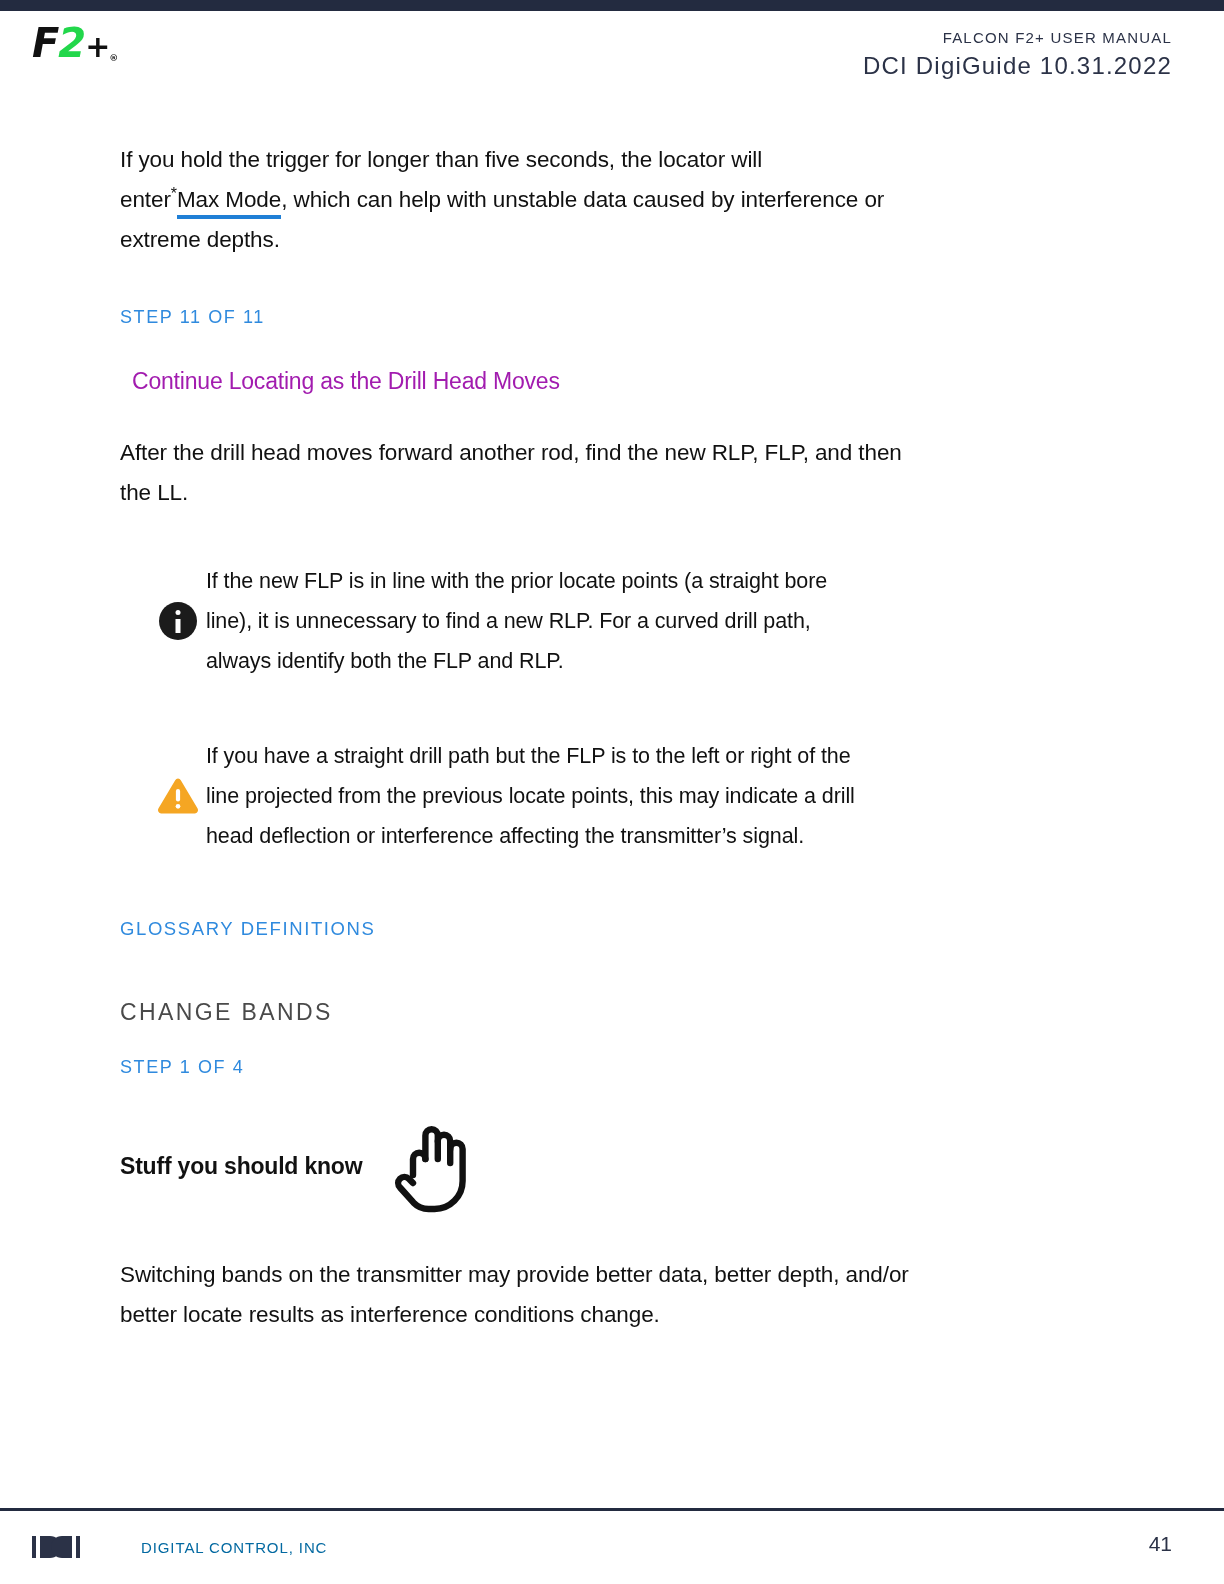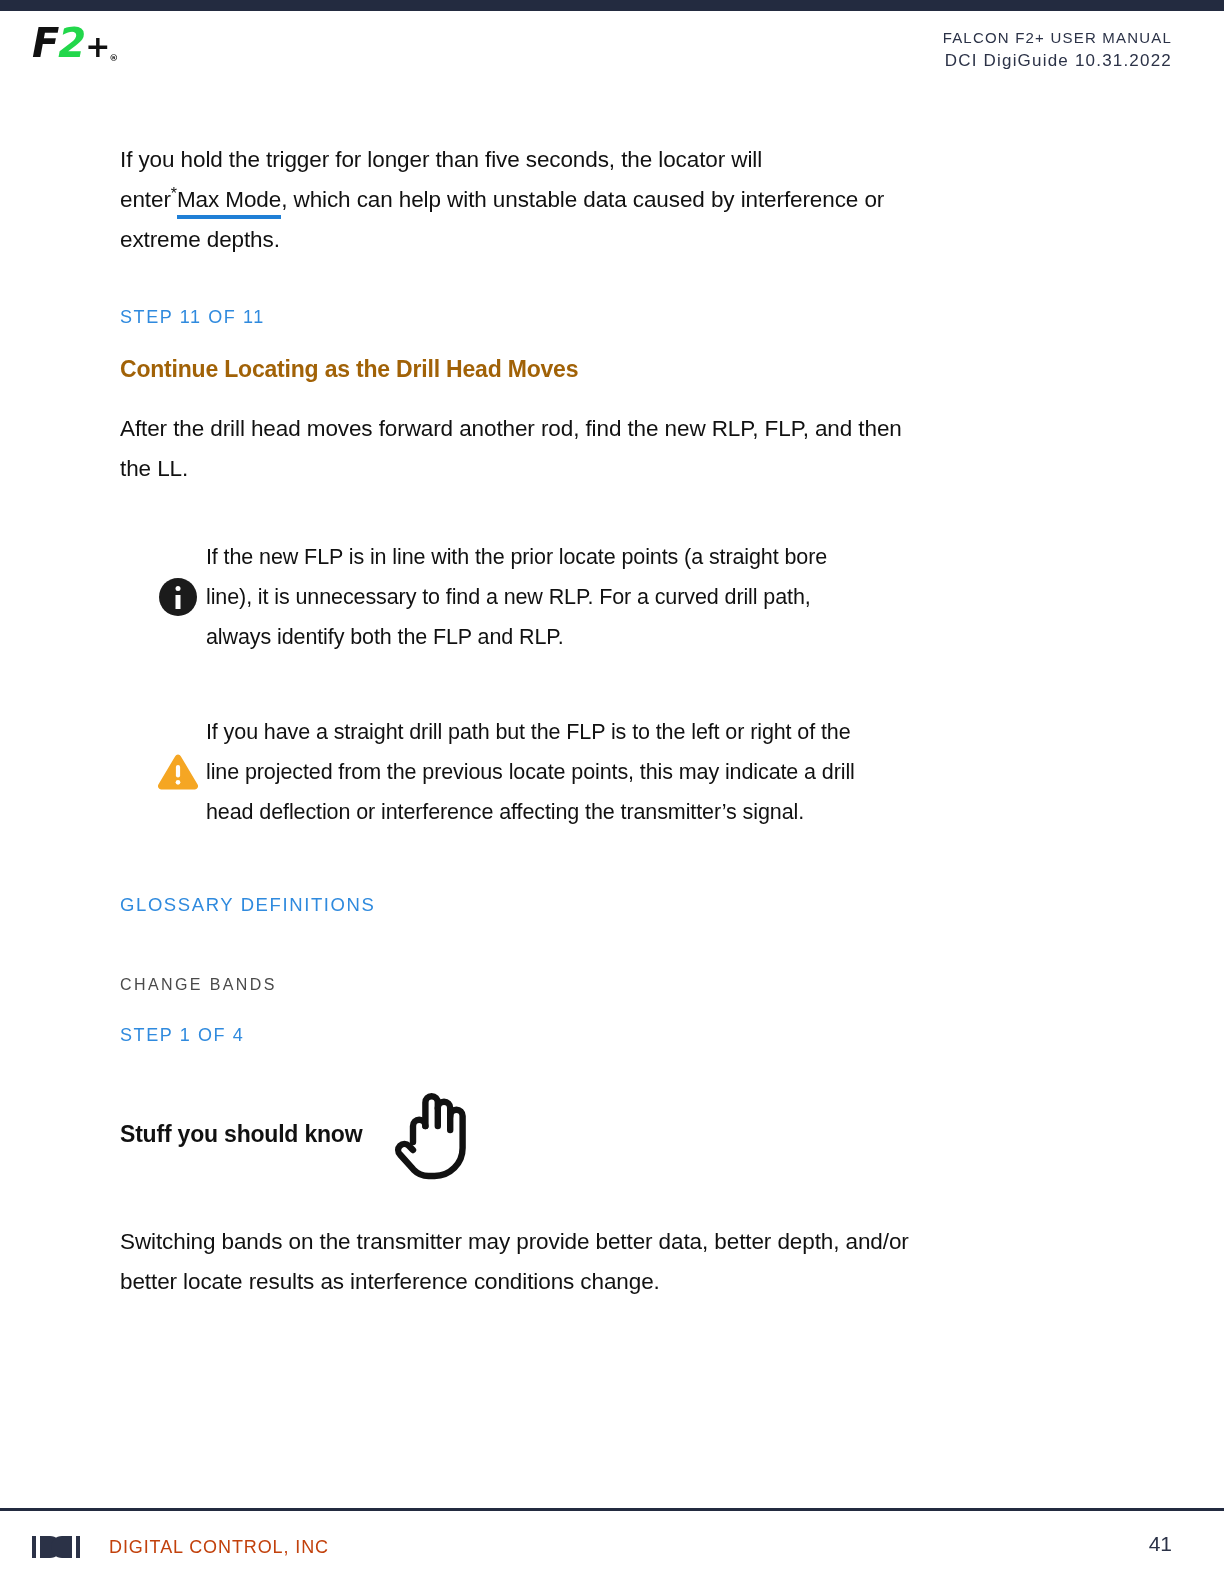--- a/index.html
+++ b/index.html
@@ -62,21 +62,21 @@
     text-align: right;
     color: #2b3247;
   }
   .header-title {
     font-size: 15px;
     letter-spacing: 1.2px;
     line-height: 1.45;
     white-space: nowrap;
   }
   .header-sub {
-    font-size: 17px;
+    font-size: 24px;
     letter-spacing: 1.2px;
     line-height: 1.45;
     white-space: nowrap;
   }
 
   
   .content {
     position: absolute;
     left: 120px;
     top: 140px;
@@ -109,23 +109,23 @@
     color: #2f8ade;
     font-size: 18px;
     letter-spacing: 1.6px;
     margin: 0;
     line-height: 1.2;
     white-space: nowrap;
   }
 
   h2.step-title {
     font-size: 23px;
-    font-weight: 700;
-    color: #a16207;
-    margin: 0;
+    font-weight: 400;
+    color: #a21caf;
+    margin: 12px;
     line-height: 1.3;
     letter-spacing: -0.2px;
   }
 
   
   .callout {
     display: flex;
     align-items: center;
     max-width: 900px;
   }
@@ -179,21 +179,21 @@
     color: #2f8ade;
     font-size: 18.5px;
     letter-spacing: 1.6px;
     margin: 0;
     line-height: 1.2;
     text-decoration: none;
     display: inline-block;
   }
   .section-heading {
     color: #4a4a4a;
-    font-size: 16px;
+    font-size: 23px;
     letter-spacing: 2.4px;
     margin: 0;
     font-weight: 400;
     line-height: 1.2;
   }
 
   .stuff-row {
     display: flex;
     align-items: center;
     gap: 28px;
@@ -224,24 +224,25 @@
   }
   .footer-left {
     position: absolute;
     left: 32px;
     top: 26px;
     display: flex;
     align-items: center;
     gap: 13px;
   }
   .footer-brand {
-    font-size: 18px;
+    font-size: 15px;
     letter-spacing: 0.9px;
-    color: #c2410c;
-    white-space: nowrap;
+    color: #0369a1;
+    white-space: nowrap;
+    margin-left: 32px;
   }
   .page-number {
     position: absolute;
     right: 52px;
     top: 24px;
     font-size: 21px;
     color: #2b3247;
   }
 </style>
 </head>

